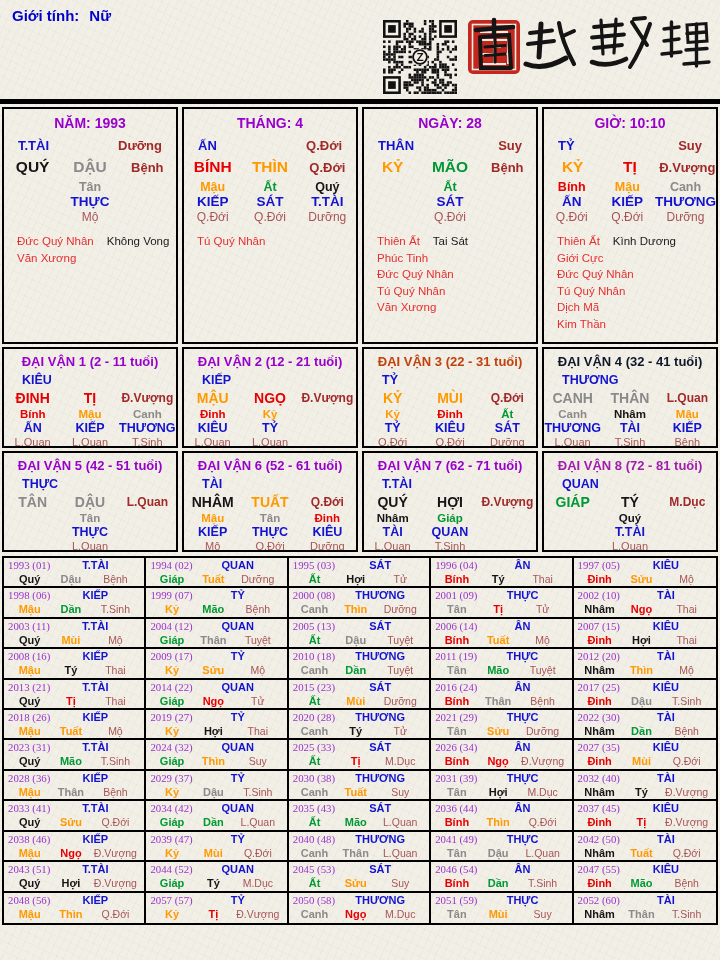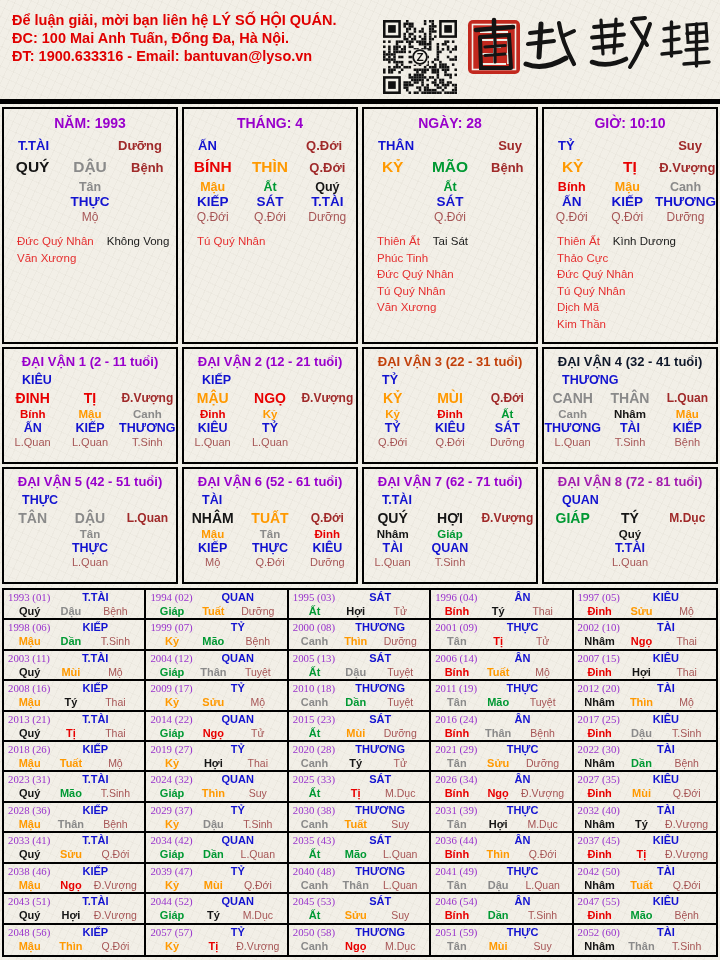--- a/index.html
+++ b/index.html
@@ -37,21 +37,21 @@
   .p-hidden { display:grid; grid-template-columns:1fr 1fr 1fr; text-align:center; margin-top:4px; }
   .h-stem  { font-weight:bold; font-size:12.5px; line-height:14px; }
   .h-star  { font-weight:bold; font-size:13.5px; line-height:16px; color:#1212D0; }
   .h-stage { font-size:12px; line-height:14px; color:#A65555; }
   .p-gods { padding:9px 4px 0 13px; font-size:11.5px; line-height:16.5px; }
   .g-line1 { display:flex; gap:13px; }
   .g-red { color:#E53030; }
   .g-black { color:#1A1A1A; }
   
   .daivan { display:grid; grid-template-columns:repeat(4,1fr); gap:3px 4px; padding:3px 2px 0; }
-  .dv { height:117px; }
+  .dv { height:101px; }
   .d-title { color:#9900CC; font-weight:bold; font-size:13px; text-align:center; margin-top:5px; }
   .d-star { padding-left:18px; margin-top:4px; font-weight:bold; font-size:12.5px; color:#1212D0; }
   .d-main { display:grid; grid-template-columns:1fr 1fr 1fr; text-align:center; align-items:center;
             margin-top:3px; font-weight:bold; font-size:14px; }
   .d-main .m-stage { font-size:12px; font-weight:bold; }
   .d-hidden { display:grid; grid-template-columns:1fr 1fr 1fr; text-align:center; margin-top:2px; }
   .d-hidden .h-stem  { font-size:11.5px; line-height:13px; }
   .d-hidden .h-star  { font-size:12.5px; line-height:15px; }
   .d-hidden .h-stage { font-size:11px;  line-height:13px; }
   
@@ -65,24 +65,22 @@
   .ystar  { flex:1; text-align:center; color:#1212D0; font-weight:bold; font-size:11px; line-height:13px; }
   .yline2 { display:grid; grid-template-columns:1fr .9fr 1.15fr; text-align:center; }
   .ystem, .ybranch { font-weight:bold; font-size:11px; line-height:14px; }
   .ystage { color:#A65555; font-size:10.5px; line-height:14px; }
 </style>
 </head>
 <body>
 
 <div class="hdr">
   <div class="hdr-left">
-    <div class="red-block">
-      <div class="red-line">Để luận giải, mời bạn liên hệ LÝ SỐ HỘI QUÁN.</div>
-      <div class="red-line">ĐC: 100 Mai Anh Tuấn, Đống Đa, Hà Nội.</div>
-      <div class="red-line">ĐT: 1900.633316 - Email: bantuvan@lyso.vn</div>
+    <div class="info-line">
+      <span>Giới tính:</span><span class="val">Nữ</span>
     </div>
   </div>
 
   <div id="qr"><svg viewBox="0 0 29 29" width="74" height="74">
         <rect x="9" y="0" width="1" height="1" fill="#111"></rect>
         <rect x="16" y="0" width="1" height="1" fill="#111"></rect>
         <rect x="18" y="0" width="1" height="1" fill="#111"></rect>
         <rect x="19" y="0" width="1" height="1" fill="#111"></rect>
         <rect x="8" y="1" width="1" height="1" fill="#111"></rect>
         <rect x="9" y="1" width="1" height="1" fill="#111"></rect>
@@ -559,21 +557,21 @@
           <div class="h-stem" style="color: rgb(138, 138, 138);">Canh</div>
           <div class="h-star">THƯƠNG</div>
           <div class="h-stage">Dưỡng</div>
         </div>
       </div>
       <div class="p-gods">
         <div class="g-line1">
           <span class="g-red">Thiên Ất</span>
           <span class="g-black">Kình Dương</span>
         </div>
-        <div class="g-red">Thảo Cực</div>
+        <div class="g-red">Giới Cực</div>
         <div class="g-red">Đức Quý Nhân</div>
         <div class="g-red">Tú Quý Nhân</div>
         <div class="g-red">Dịch Mã</div>
         <div class="g-red">Kim Thần</div>
       </div>
     </div>
   </div>
 
 <div class="daivan" id="daivan">
     <div class="box dv">

